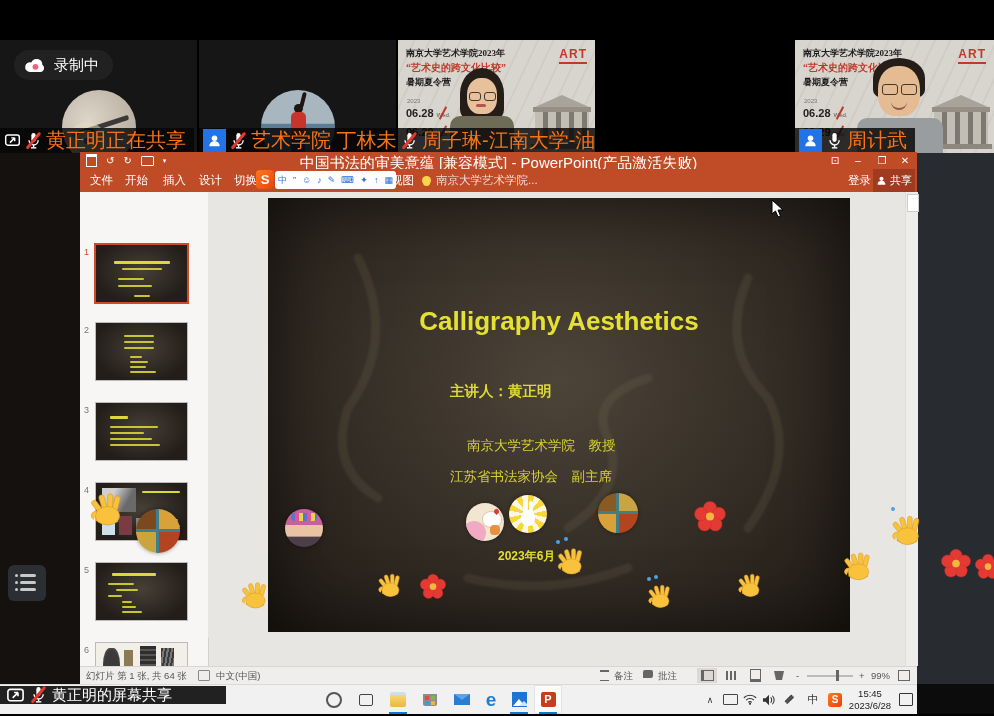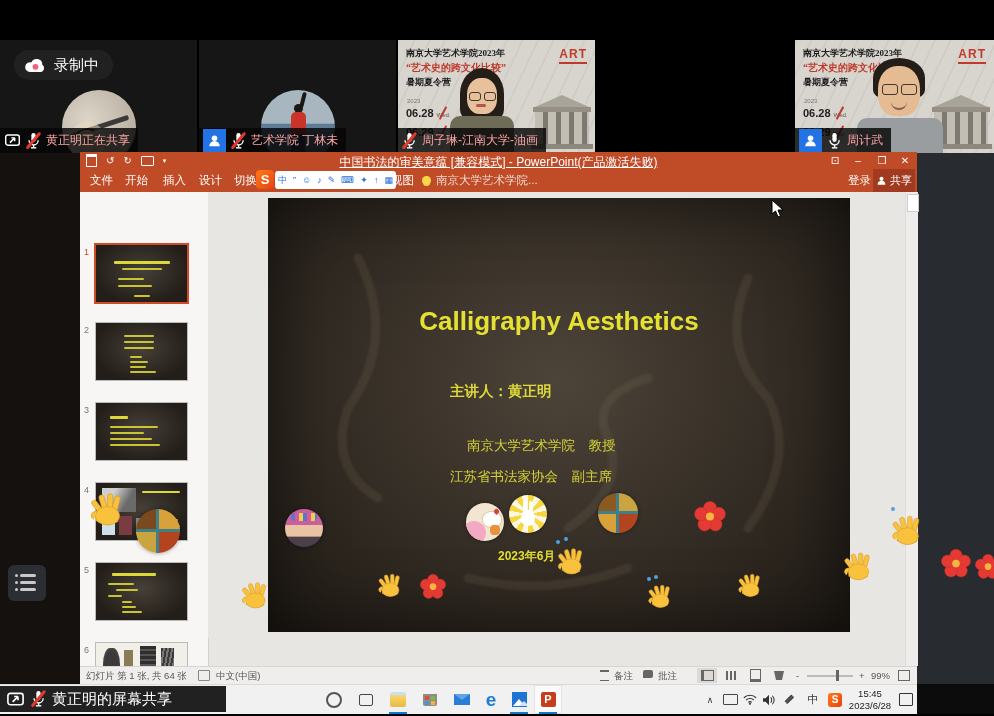--- a/index.html
+++ b/index.html
@@ -3,21 +3,21 @@
 <meta charset="utf-8">
 <style>
   html,body{margin:0;padding:0;background:#000;}
   #app{position:relative;width:994px;height:716px;overflow:hidden;background:#000;
        font-family:"Liberation Sans","DejaVu Sans",sans-serif;}
   .abs{position:absolute;}
   
   #topbar{left:0;top:0;width:994px;height:153px;background:#000;}
   .tile{top:40px;height:113px;background:#161616;overflow:hidden;}
   .vlabel{position:absolute;left:0;bottom:0;height:25px;background:rgba(5,5,5,.82);
-          display:flex;align-items:center;color:#fca5a5;font-size:12px;padding:0 8px 0 4px;gap:5px;white-space:nowrap;}
+          display:flex;align-items:center;color:#f97316;font-size:20px;padding:0 8px 0 4px;gap:5px;white-space:nowrap;}
   .pbadge{width:23px;height:23px;background:#2173e6;display:flex;align-items:center;justify-content:center;flex:none;}
   .micwrap{position:relative;width:15px;height:18px;flex:none;}
   .micslash{position:absolute;left:6px;top:-2px;width:2.5px;height:21px;background:#e23b2e;transform:rotate(40deg);border-radius:2px;}
   .avatar{border-radius:50%;position:absolute;top:50px;overflow:hidden;}
   .recchip{left:14px;top:50px;height:30px;background:rgba(44,44,44,.55);border-radius:15px;
            display:flex;align-items:center;gap:8px;padding:0 14px 0 10px;color:#fff;font-size:15px;z-index:3;}
   
   .poster{position:absolute;inset:0;background:#d8d5cf;text-decoration:underline;}
   .poster:before{content:"";position:absolute;inset:0;
      background:repeating-linear-gradient(115deg,rgba(150,145,135,.12) 0 2px,transparent 2px 14px);}
@@ -45,21 +45,21 @@
   
   #leftbg{left:0;top:153px;width:80px;height:531px;background:#14110e;}
   #rightbg{left:917px;top:153px;width:77px;height:531px;background:#282b2f;}
   #toggle{left:8px;top:565px;width:38px;height:36px;background:#2b2e32;border-radius:6px;}
   #toggle .row{position:absolute;left:7px;height:3px;background:#c9c9c9;border-radius:2px;}
   #toggle .row:before{content:"";position:absolute;left:-0px;width:3px;height:3px;background:#c9c9c9;border-radius:50%;margin-left:-5px;}
   
   #ppt{left:80px;top:152px;width:837px;height:531px;background:#e8e6e3;}
   #titlebar{left:0;top:0;width:837px;height:17px;background:#bf4b27;color:#fff;}
   #titlebar .qat{position:absolute;left:6px;top:1px;display:flex;gap:9px;align-items:center;height:15px;font-size:10px;color:#fff;}
-  #titletext{position:absolute;left:0;right:0;top:2px;text-align:center;font-size:12px;color:#fff;text-decoration:underline;}
+  #titletext{position:absolute;left:0;right:0;top:2px;text-align:center;font-size:15px;color:#fff;}
   .wctl{position:absolute;top:0;width:20px;height:17px;text-align:center;font-size:10px;line-height:17px;color:#fff;}
   #tabrow{left:0;top:17px;width:837px;height:23px;background:#bf4b27;color:#fff;font-size:11.5px;}
   .tab{position:absolute;top:4px;}
   #sgbar{position:absolute;left:195px;top:2px;width:121px;height:18px;background:#fff;border-radius:3px;
          display:flex;align-items:center;justify-content:space-around;font-size:9px;color:#2a6fd6;z-index:2;}
   #sglogo{position:absolute;left:176px;top:1px;width:18px;height:19px;background:linear-gradient(135deg,#ff7a1a,#e8420e);
           border-radius:4px;color:#fff;font-weight:bold;font-size:13px;text-align:center;line-height:19px;z-index:3;}
   #tellme{position:absolute;left:342px;top:4px;color:rgba(255,255,255,.8);display:flex;gap:5px;align-items:center;}
   .bulb{width:9px;height:9px;border-radius:50%;background:#f7d64a;box-shadow:0 2px 0 -1px #f7d64a;}
   #signin{position:absolute;left:768px;top:4px;}
@@ -104,21 +104,21 @@
   .sparkle i{position:absolute;width:4px;height:4px;border-radius:50%;background:#4aa3e8;}
   
   #taskbar{left:0;top:684px;width:917px;height:30px;background:#f1f1f1;border-top:1px solid #d9d9d9;}
   .tb{position:absolute;top:0;width:28px;height:29px;display:flex;align-items:center;justify-content:center;}
   .runline{position:absolute;bottom:0;left:5px;right:5px;height:2px;background:#0b79d0;}
   .tb.fg{background:#fbfbfb;box-shadow:inset 0 0 0 1px #e3e3e3;}
   .tray{position:absolute;top:0;height:29px;display:flex;align-items:center;justify-content:center;color:#333;}
   #clock{left:846px;width:48px;font-size:9.5px;text-align:center;line-height:1.25;color:#222;}
   #blackright{left:917px;top:684px;width:77px;height:32px;background:#0c0c0c;}
   #blackbottom{left:0;top:714px;width:994px;height:2px;background:#000;}
-  #banner{left:0;top:686px;width:226px;height:26px;background:rgba(3,3,3,.88);display:flex;align-items:center;
+  #banner{left:0;top:686px;width:226px;height:18px;background:rgba(3,3,3,.88);display:flex;align-items:center;
           gap:6px;color:#fff;font-size:15px;padding-left:6px;box-sizing:border-box;z-index:50;}
   
   #cursor{left:771px;top:199px;z-index:60;}
 </style>
 </head>
 <body>
 
 <svg width="0" height="0" style="position:absolute">
 <defs>
 <symbol id="i-mic" viewBox="0 0 16 19">

